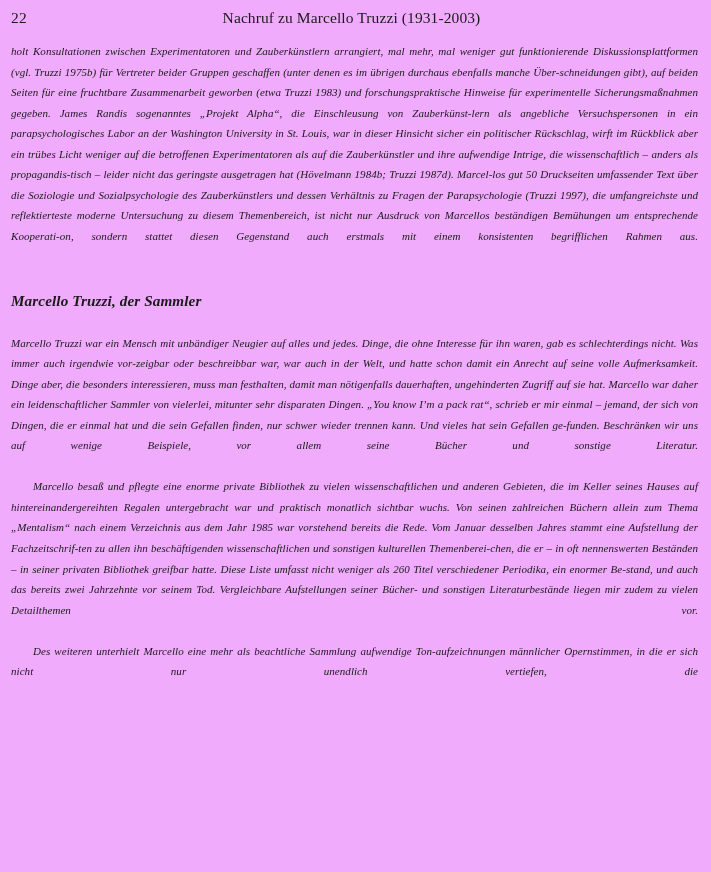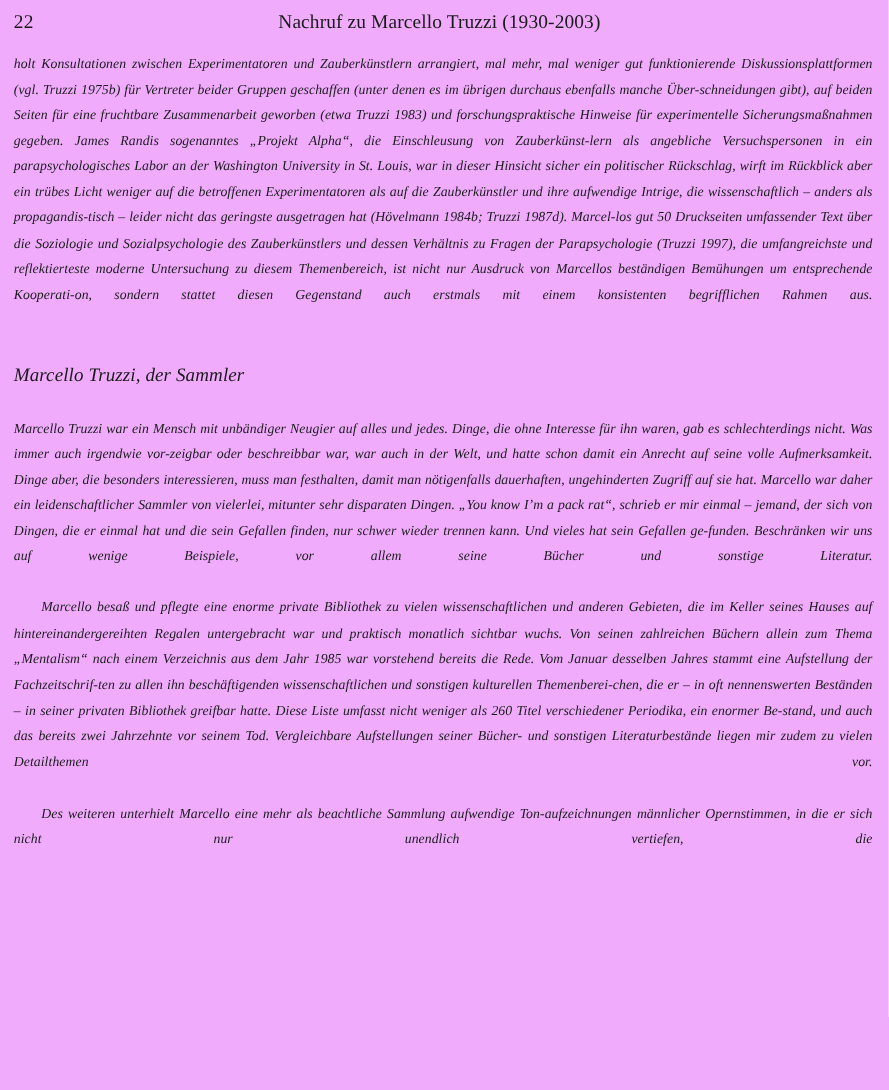--- a/index.html
+++ b/index.html
@@ -79,36 +79,36 @@
     display: inline-block;
     width: 100%;
   }
 
   h2.subhead {
     margin: 0;
     padding: 0;
     font-size: 15.2px;
     line-height: 20.55px;
     font-style: italic;
-    font-weight: normal;
+    font-weight: bold;
     text-align: left;
     letter-spacing: 0.1px;
   }
 
   .gap-before-subhead { height: 24px; }
   .gap-after-subhead  { height: 21px; }
 </style>
 </head>
 <body style="background: rgb(255, 255, 255);">
 
 <div class="page" style="color: rgb(26, 26, 26);">
 
   <div class="running-head">
     <span class="folio">22</span>
-    <span class="head-title">Nachruf zu Marcello Truzzi (1930-2003)</span>
+    <span class="head-title">Nachruf zu Marcello Truzzi (1931-2003)</span>
   </div>
 
   <div class="textblock">
 
     <p class="para">holt Konsultationen zwischen Experimentatoren und Zauberkünstlern arrangiert, mal mehr, mal weniger gut funktionierende Diskussionsplattformen (vgl. Truzzi 1975b) für Vertreter beider Gruppen geschaffen (unter denen es im übrigen durchaus ebenfalls manche Über-schneidungen gibt), auf beiden Seiten für eine fruchtbare Zusammenarbeit geworben (etwa Truzzi 1983) und forschungspraktische Hinweise für experimentelle Sicherungsmaßnahmen gegeben. James Randis sogenanntes „Projekt Alpha“, die Einschleusung von Zauberkünst-lern als angebliche Versuchspersonen in ein parapsychologisches Labor an der Washington University in St. Louis, war in dieser Hinsicht sicher ein politischer Rückschlag, wirft im Rückblick aber ein trübes Licht weniger auf die betroffenen Experimentatoren als auf die Zauberkünstler und ihre aufwendige Intrige, die wissenschaftlich – anders als propagandis-tisch – leider nicht das geringste ausgetragen hat (Hövelmann 1984b; Truzzi 1987d). Marcel-los gut 50 Druckseiten umfassender Text über die Soziologie und Sozialpsychologie des Zauberkünstlers und dessen Verhältnis zu Fragen der Parapsychologie (Truzzi 1997), die umfangreichste und reflektierteste moderne Untersuchung zu diesem Themenbereich, ist nicht nur Ausdruck von Marcellos beständigen Bemühungen um entsprechende Kooperati-on, sondern stattet diesen Gegenstand auch erstmals mit einem konsistenten begrifflichen Rahmen aus.</p>
 
     <div class="gap-before-subhead"></div>
 
     <h2 class="subhead">Marcello Truzzi, der Sammler</h2>
 

